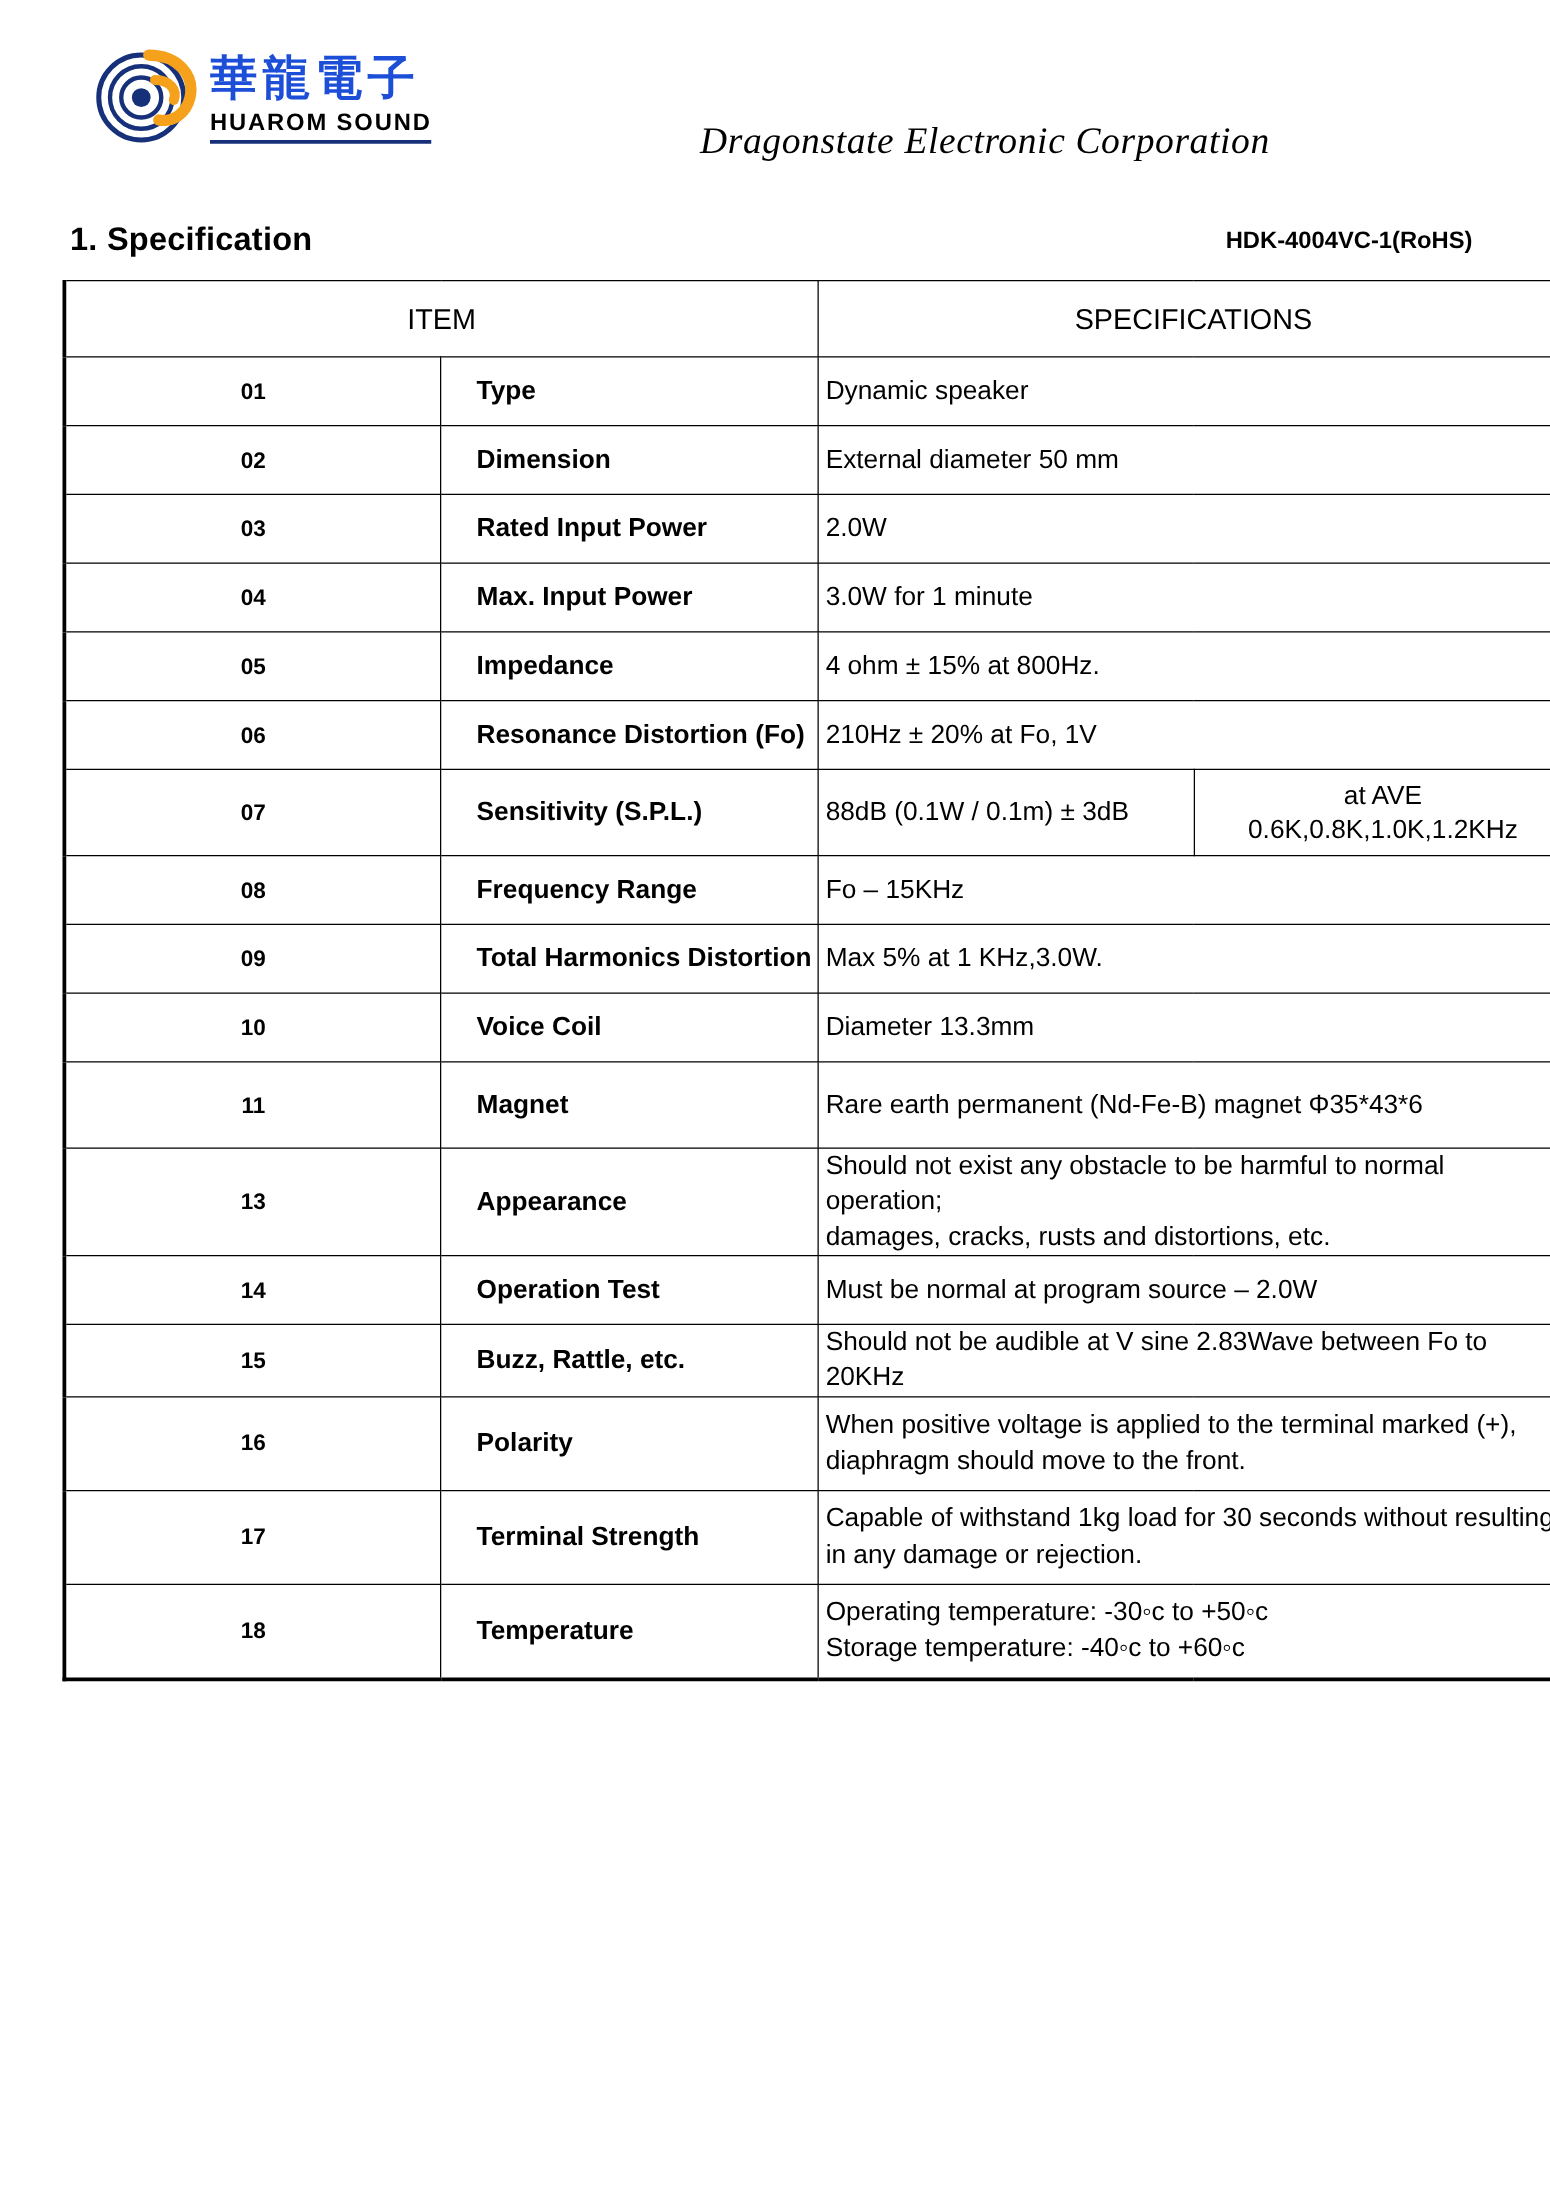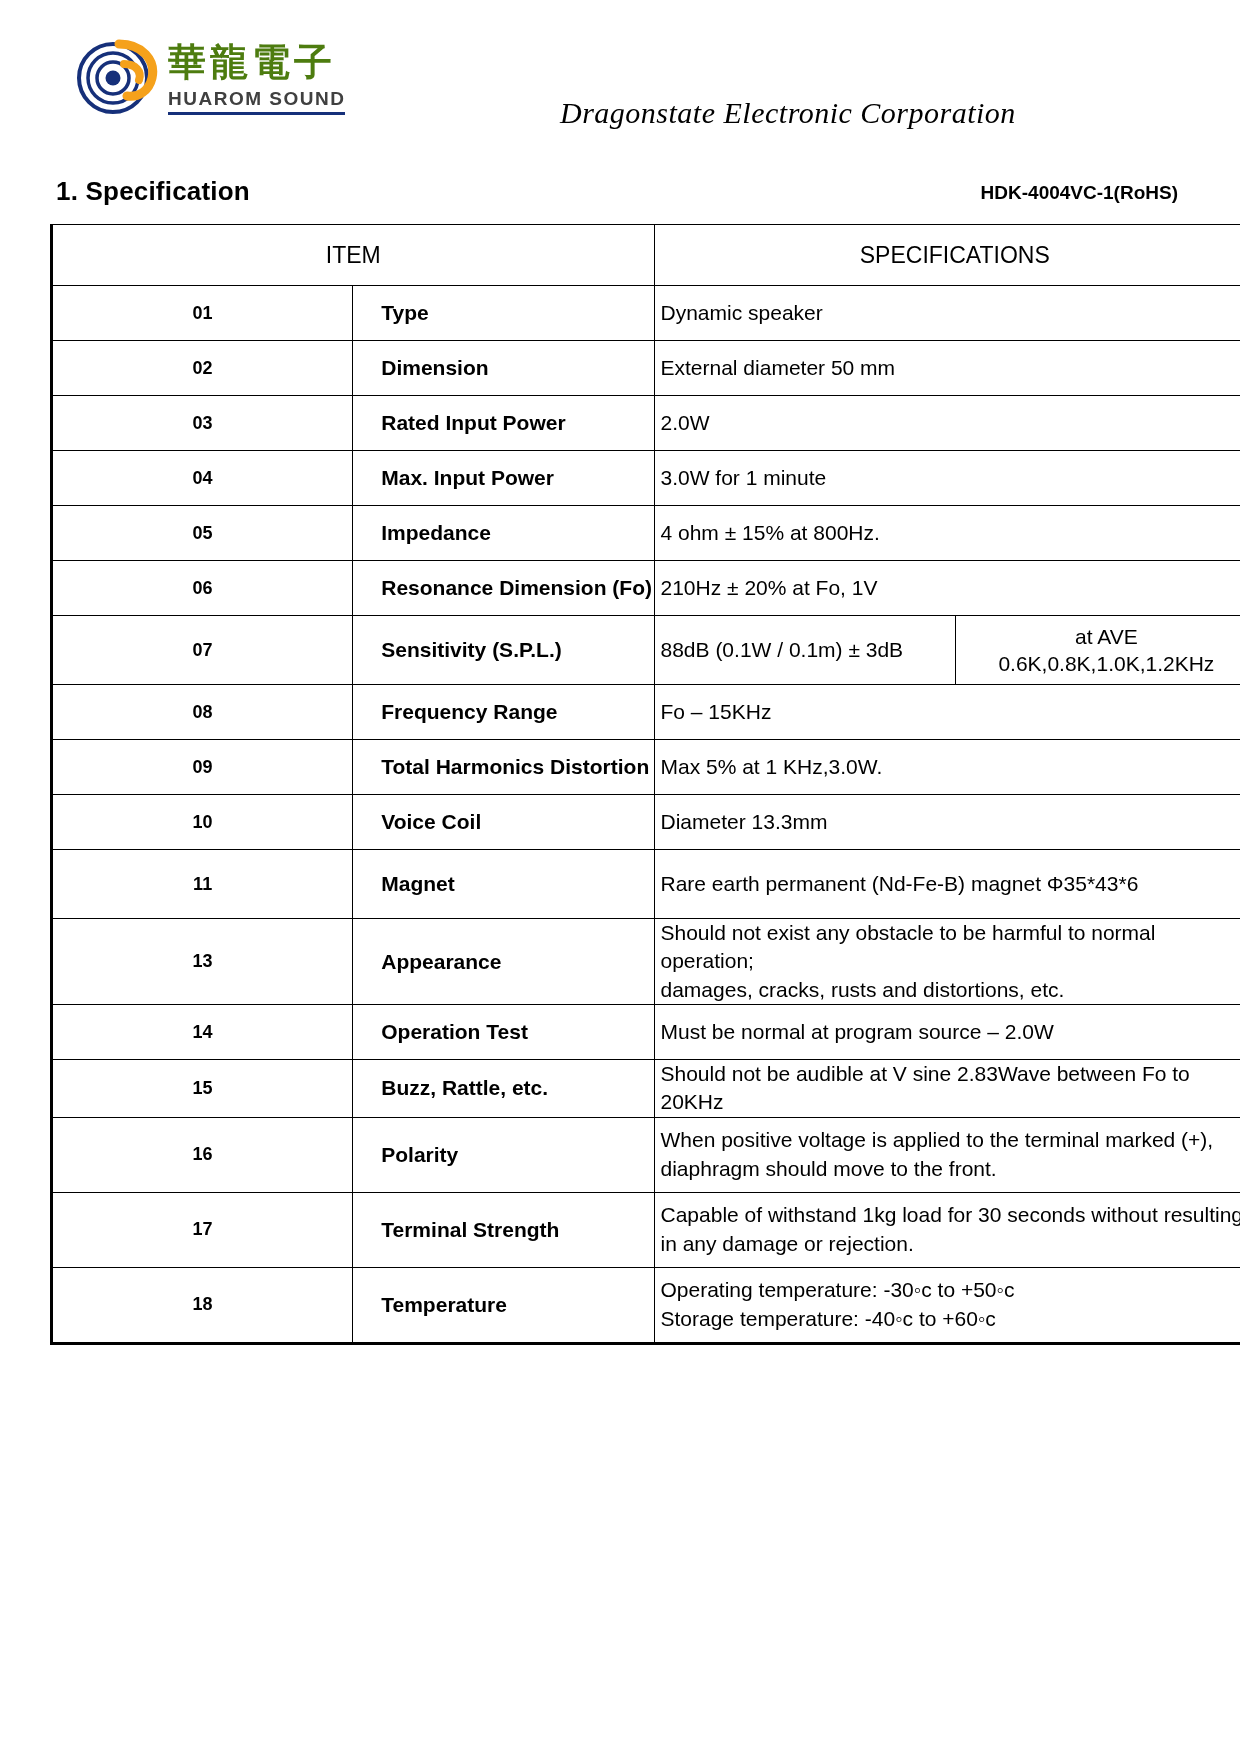--- a/index.html
+++ b/index.html
@@ -45,30 +45,30 @@
   .logo-text {
     margin-left: 10px;
     display: flex;
     flex-direction: column;
     justify-content: center;
   }
   .logo-cn {
     font-family: "DejaVu Serif", serif;
     font-size: 38px;
     font-weight: bold;
-    color: #4d7c0f;
+    color: #1d4ed8;
     letter-spacing: 4px;
     line-height: 1.15;
     margin-top: 6px;
   }
   .logo-en {
     font-family: "Liberation Sans", sans-serif;
     font-size: 19px;
     font-weight: bold;
-    color: #404040;
+    color: #000000;
     letter-spacing: 1.5px;
     margin-top: 4px;
     position: relative;
   }
   .logo-en:after {
     content: "";
     position: absolute;
     left: 0; right: 0;
     bottom: -5px;
     height: 3px;
@@ -224,21 +224,21 @@
         <td class="item">Max. Input Power</td>
         <td class="spec" colspan="2">3.0W for 1 minute</td>
       </tr>
       <tr class="h1">
         <td class="num">05</td>
         <td class="item">Impedance</td>
         <td class="spec" colspan="2">4 ohm ± 15% at 800Hz.</td>
       </tr>
       <tr class="h1">
         <td class="num">06</td>
-        <td class="item">Resonance Dimension (Fo)</td>
+        <td class="item">Resonance Distortion (Fo)</td>
         <td class="spec" colspan="2">210Hz ± 20% at    Fo, 1V</td>
       </tr>
       <tr class="h2">
         <td class="num">07</td>
         <td class="item">Sensitivity (S.P.L.)</td>
         <td class="spec split-left">88dB (0.1W / 0.1m) ± 3dB</td>
         <td class="spec split-right">
           <span class="spec-line">at AVE</span>
           <span class="spec-line">0.6K,0.8K,1.0K,1.2KHz</span>
         </td>

